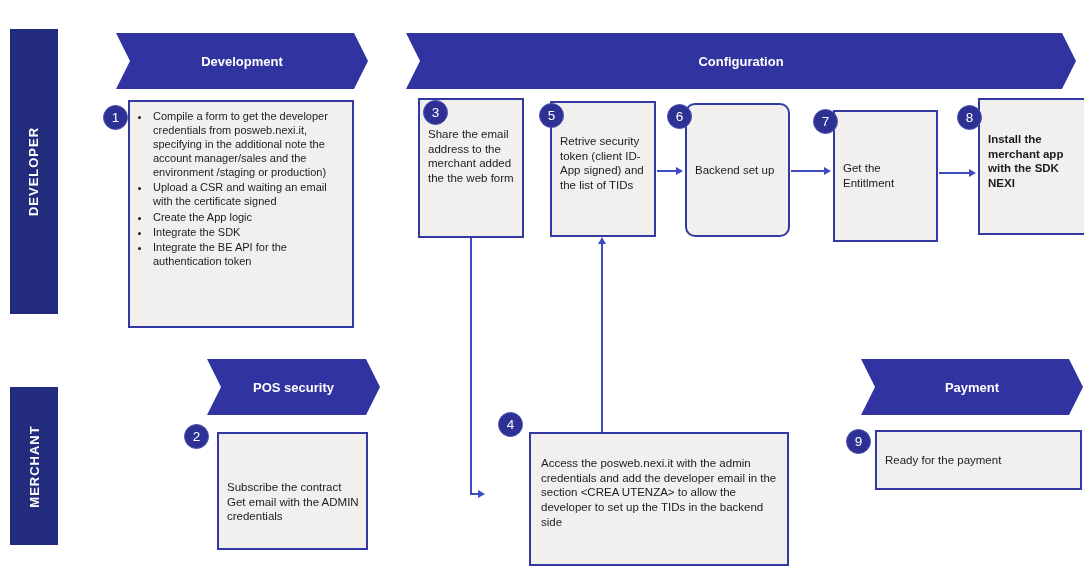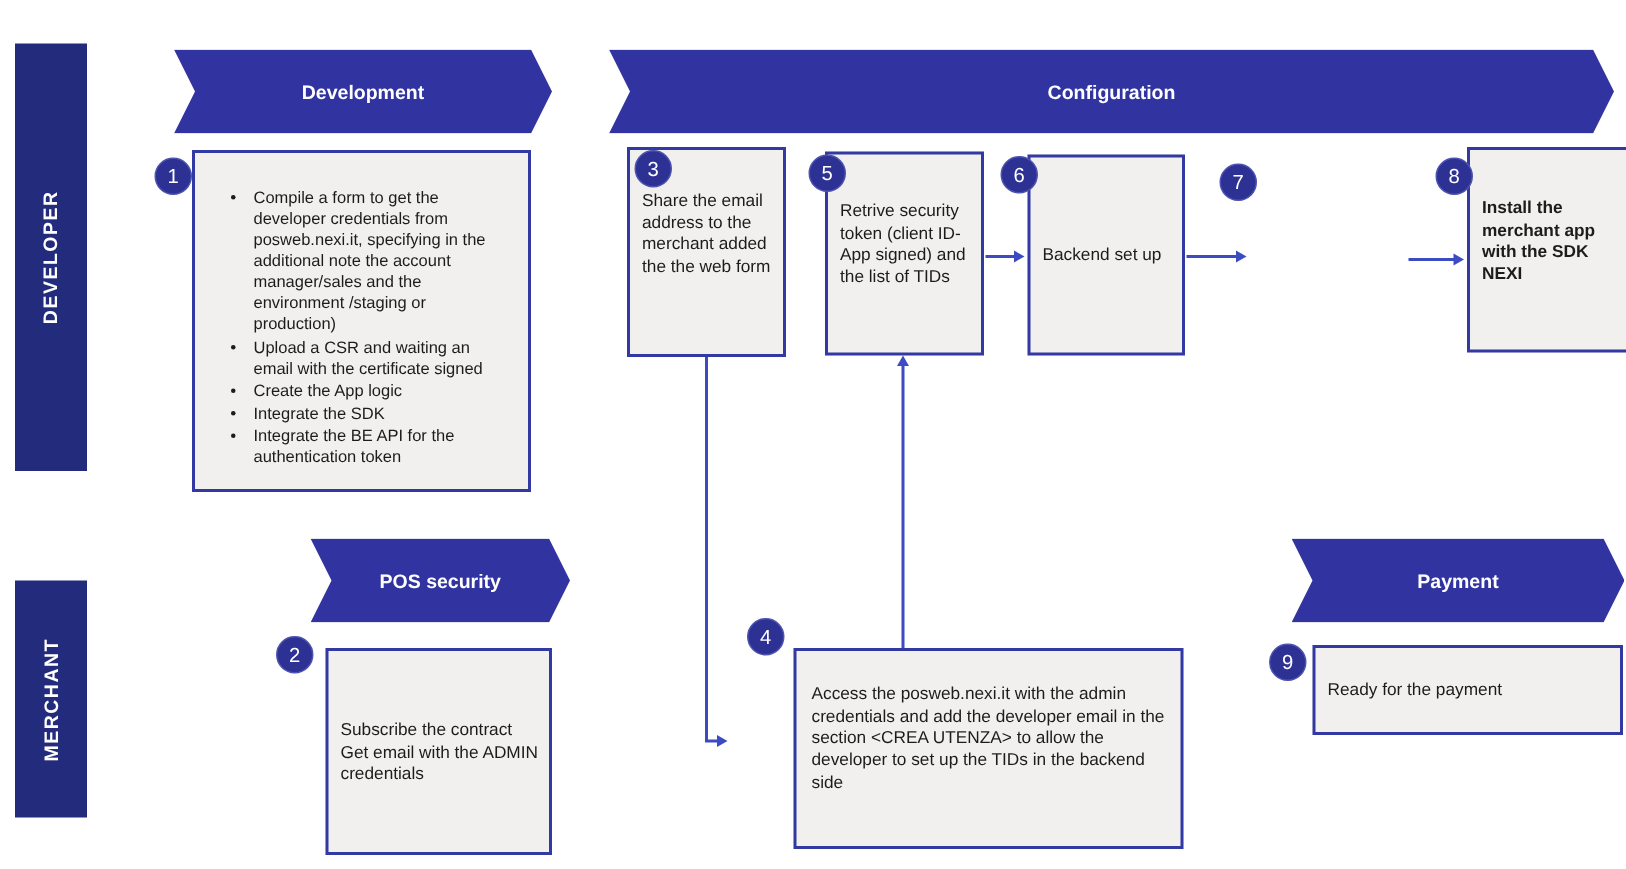--- a/index.html
+++ b/index.html
@@ -30,27 +30,27 @@
   #ban-pos {left:207px;top:359px;width:173px;height:56px;}
   #ban-pay {left:861px;top:359px;width:222px;height:56px;}
 
   
   .sbox{
     position:absolute;background:#f1f0ef;border:2px solid #3339a3;
     box-sizing:border-box;font-size:11.5px;line-height:1.28;z-index:2;
   }
   .sbox.flexc{display:flex;align-items:center;}
   #box1{left:128px;top:100px;width:226px;height:228px;padding:7px 4px 4px 4px;font-size:11px;}
-  #box1 ul{margin:16px;padding-left:17px;}
+  #box1 ul{margin:0;padding-left:17px;}
   #box1 li{margin:0 0 1px 0;padding-left:2px;}
-  #box2{left:217px;top:432px;width:151px;height:138px;padding:46px 6px 0 8px;}
+  #box2{left:217px;top:432px;width:151px;height:118px;padding:46px 6px 0 8px;}
   #box3{left:418px;top:98px;width:106px;height:140px;padding:27px 5px 0 8px;}
   #box4{left:485px;top:432px;width:260px;height:134px;padding:22px 10px 0 10px;margin-left:44px;}
   #box5{left:550px;top:101px;width:106px;height:136px;padding:31px 4px 0 8px;}
-  #box6{left:685px;top:103px;width:105px;height:134px;padding-left:8px;padding-right:6px;}
+  #box6{left:685px;top:103px;width:105px;height:134px;padding-left:8px;padding-right:6px;border-radius:10px;}
   #box7{left:833px;top:110px;width:105px;height:132px;padding-left:8px;padding-right:14px;}
   #box8{left:978px;top:98px;width:115px;height:137px;padding:32px 8px 0 8px;font-weight:bold;}
   #box9{left:875px;top:430px;width:207px;height:60px;padding-left:8px;}
 
   
   .badge{
     position:absolute;width:25px;height:25px;border-radius:50%;
     background:#2c3193;border:1px solid #4d53b0;box-sizing:border-box;
     color:#fff;display:flex;align-items:center;justify-content:center;
     font-size:13.5px;z-index:5;
@@ -127,20 +127,23 @@
   </div>
 
   <div class="sbox" id="box5">
     <span>Retrive security token (client ID- App signed) and the list of TIDs</span>
   </div>
 
   <div class="sbox flexc" id="box6">
     <span>Backend set up</span>
   </div>
 
+  <div class="sbox flexc" id="box7">
+    <span>Get the Entitlment</span>
+  </div>
 
   <div class="sbox" id="box8">
     <span>Install the merchant app with the SDK NEXI</span>
   </div>
 
   <div class="sbox flexc" id="box9">
     <span>Ready for the payment</span>
   </div>
 
   <div class="badge" id="bg1">

